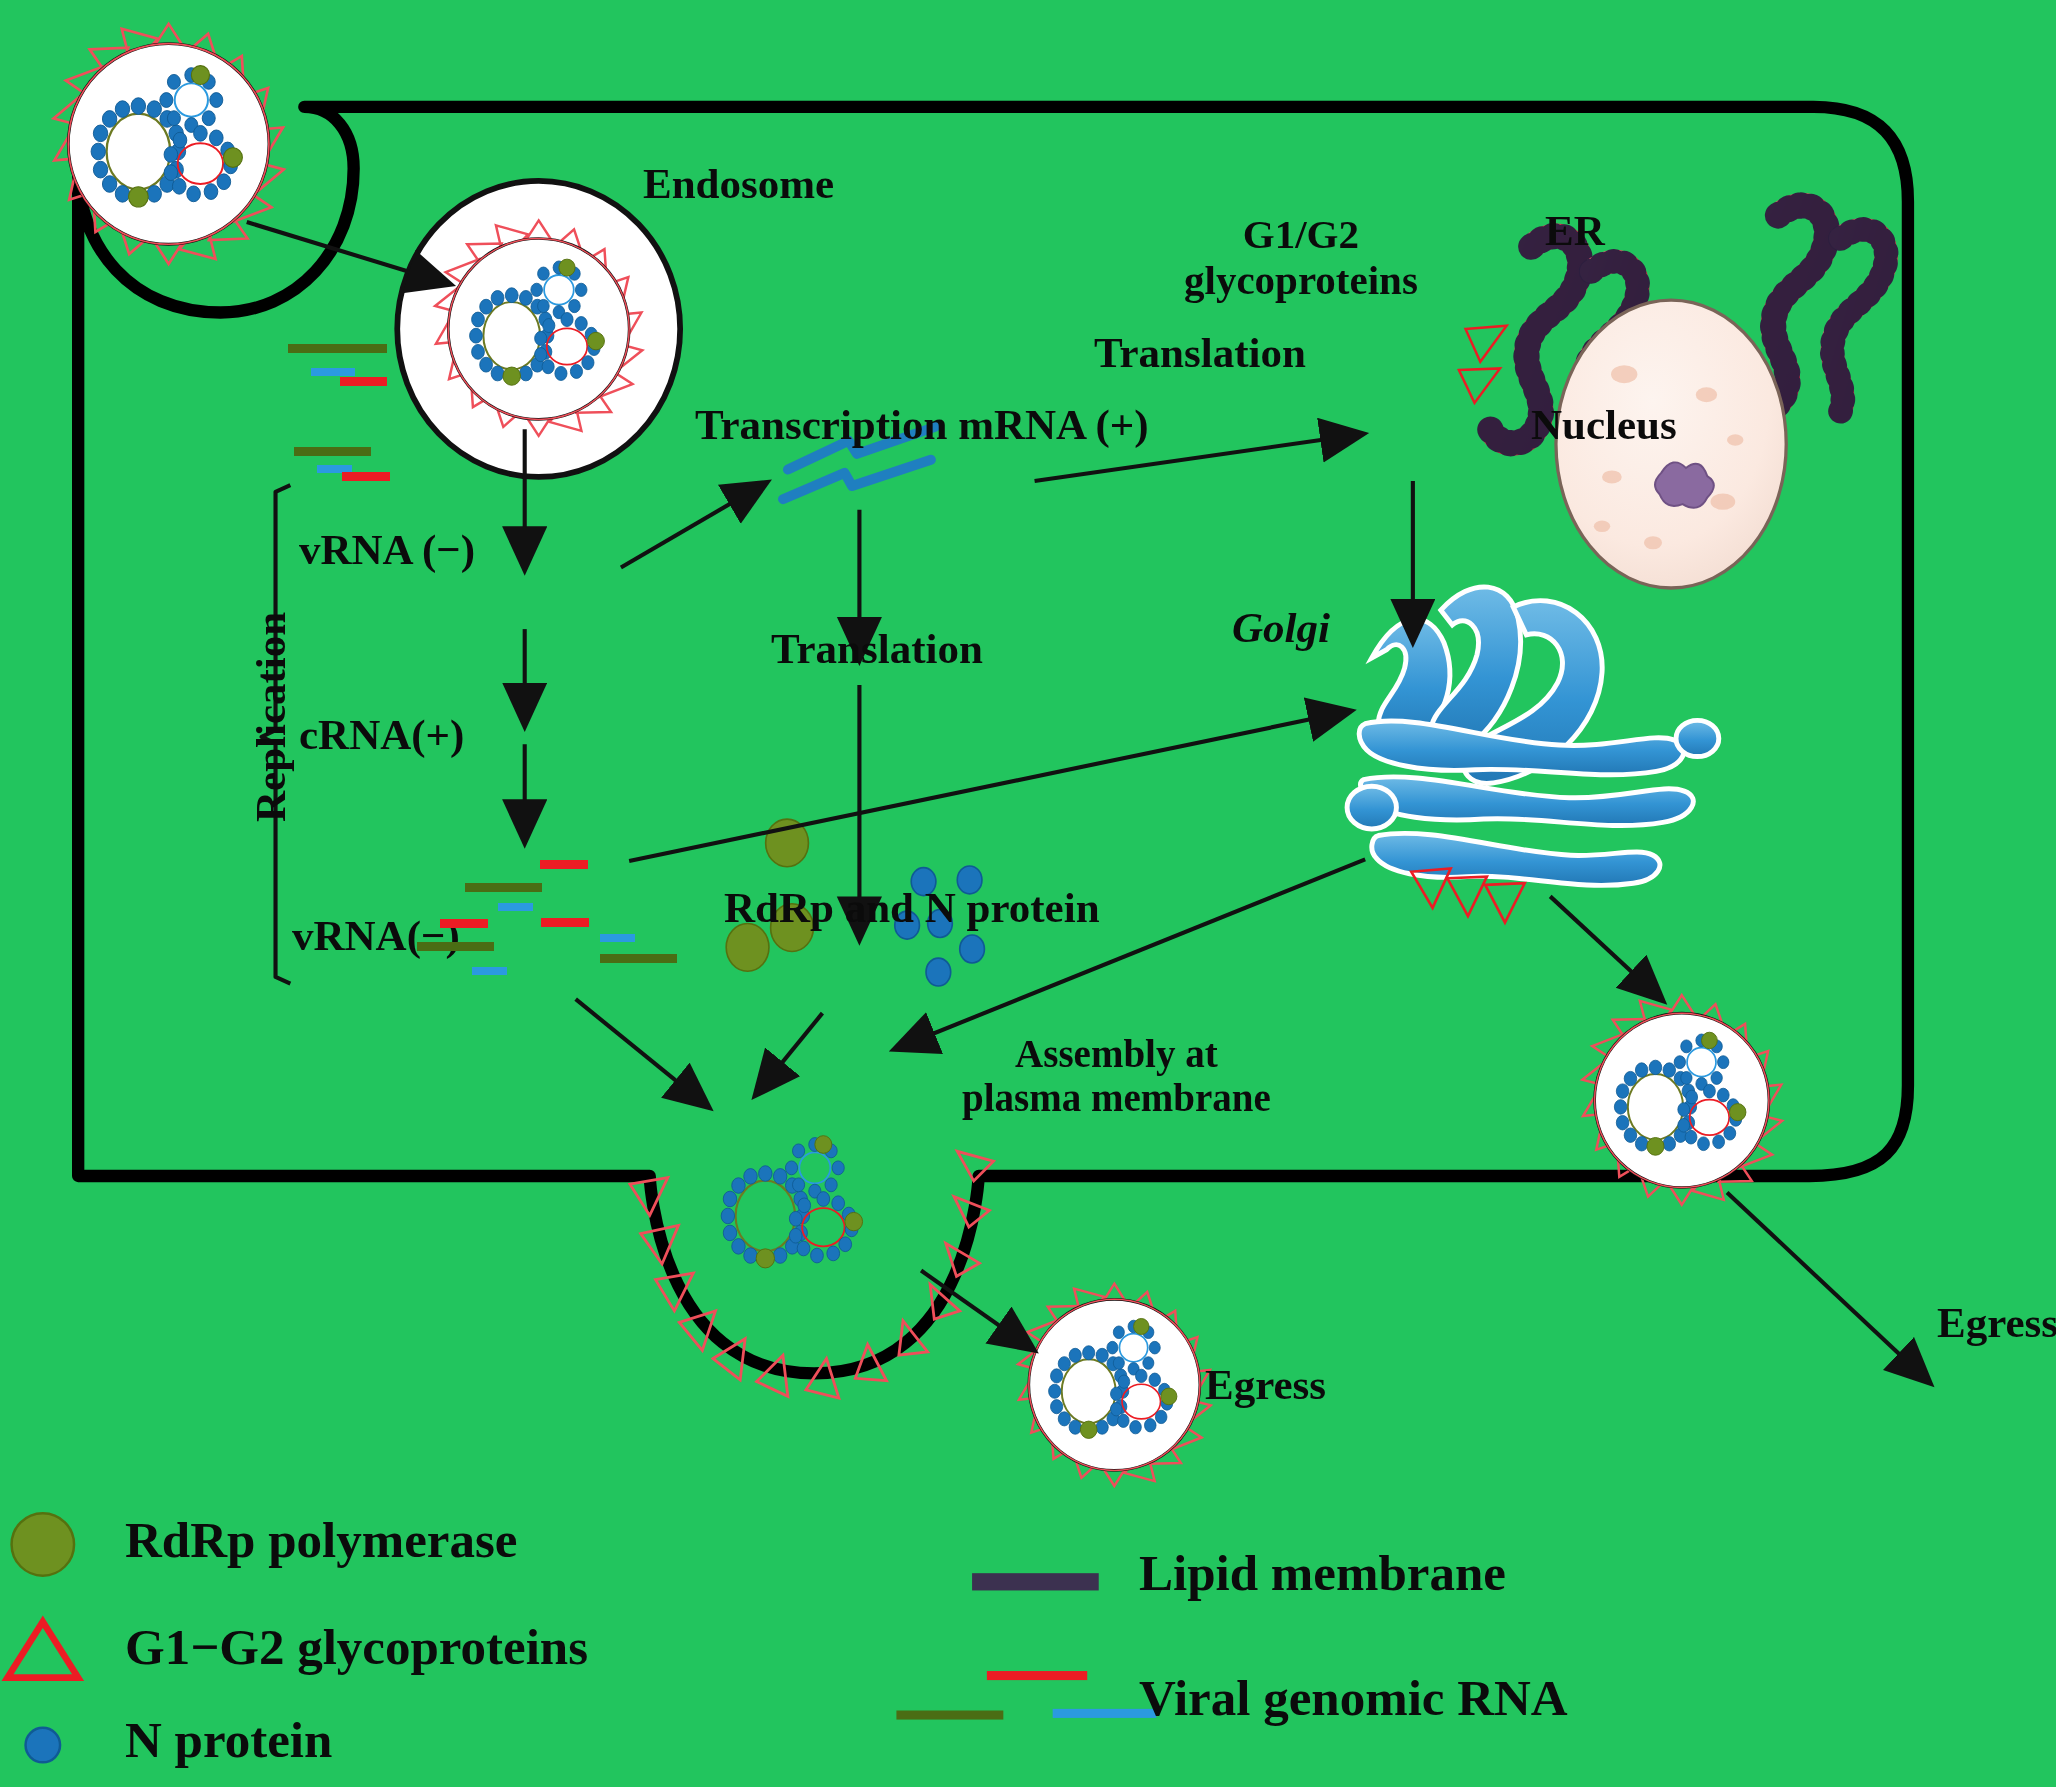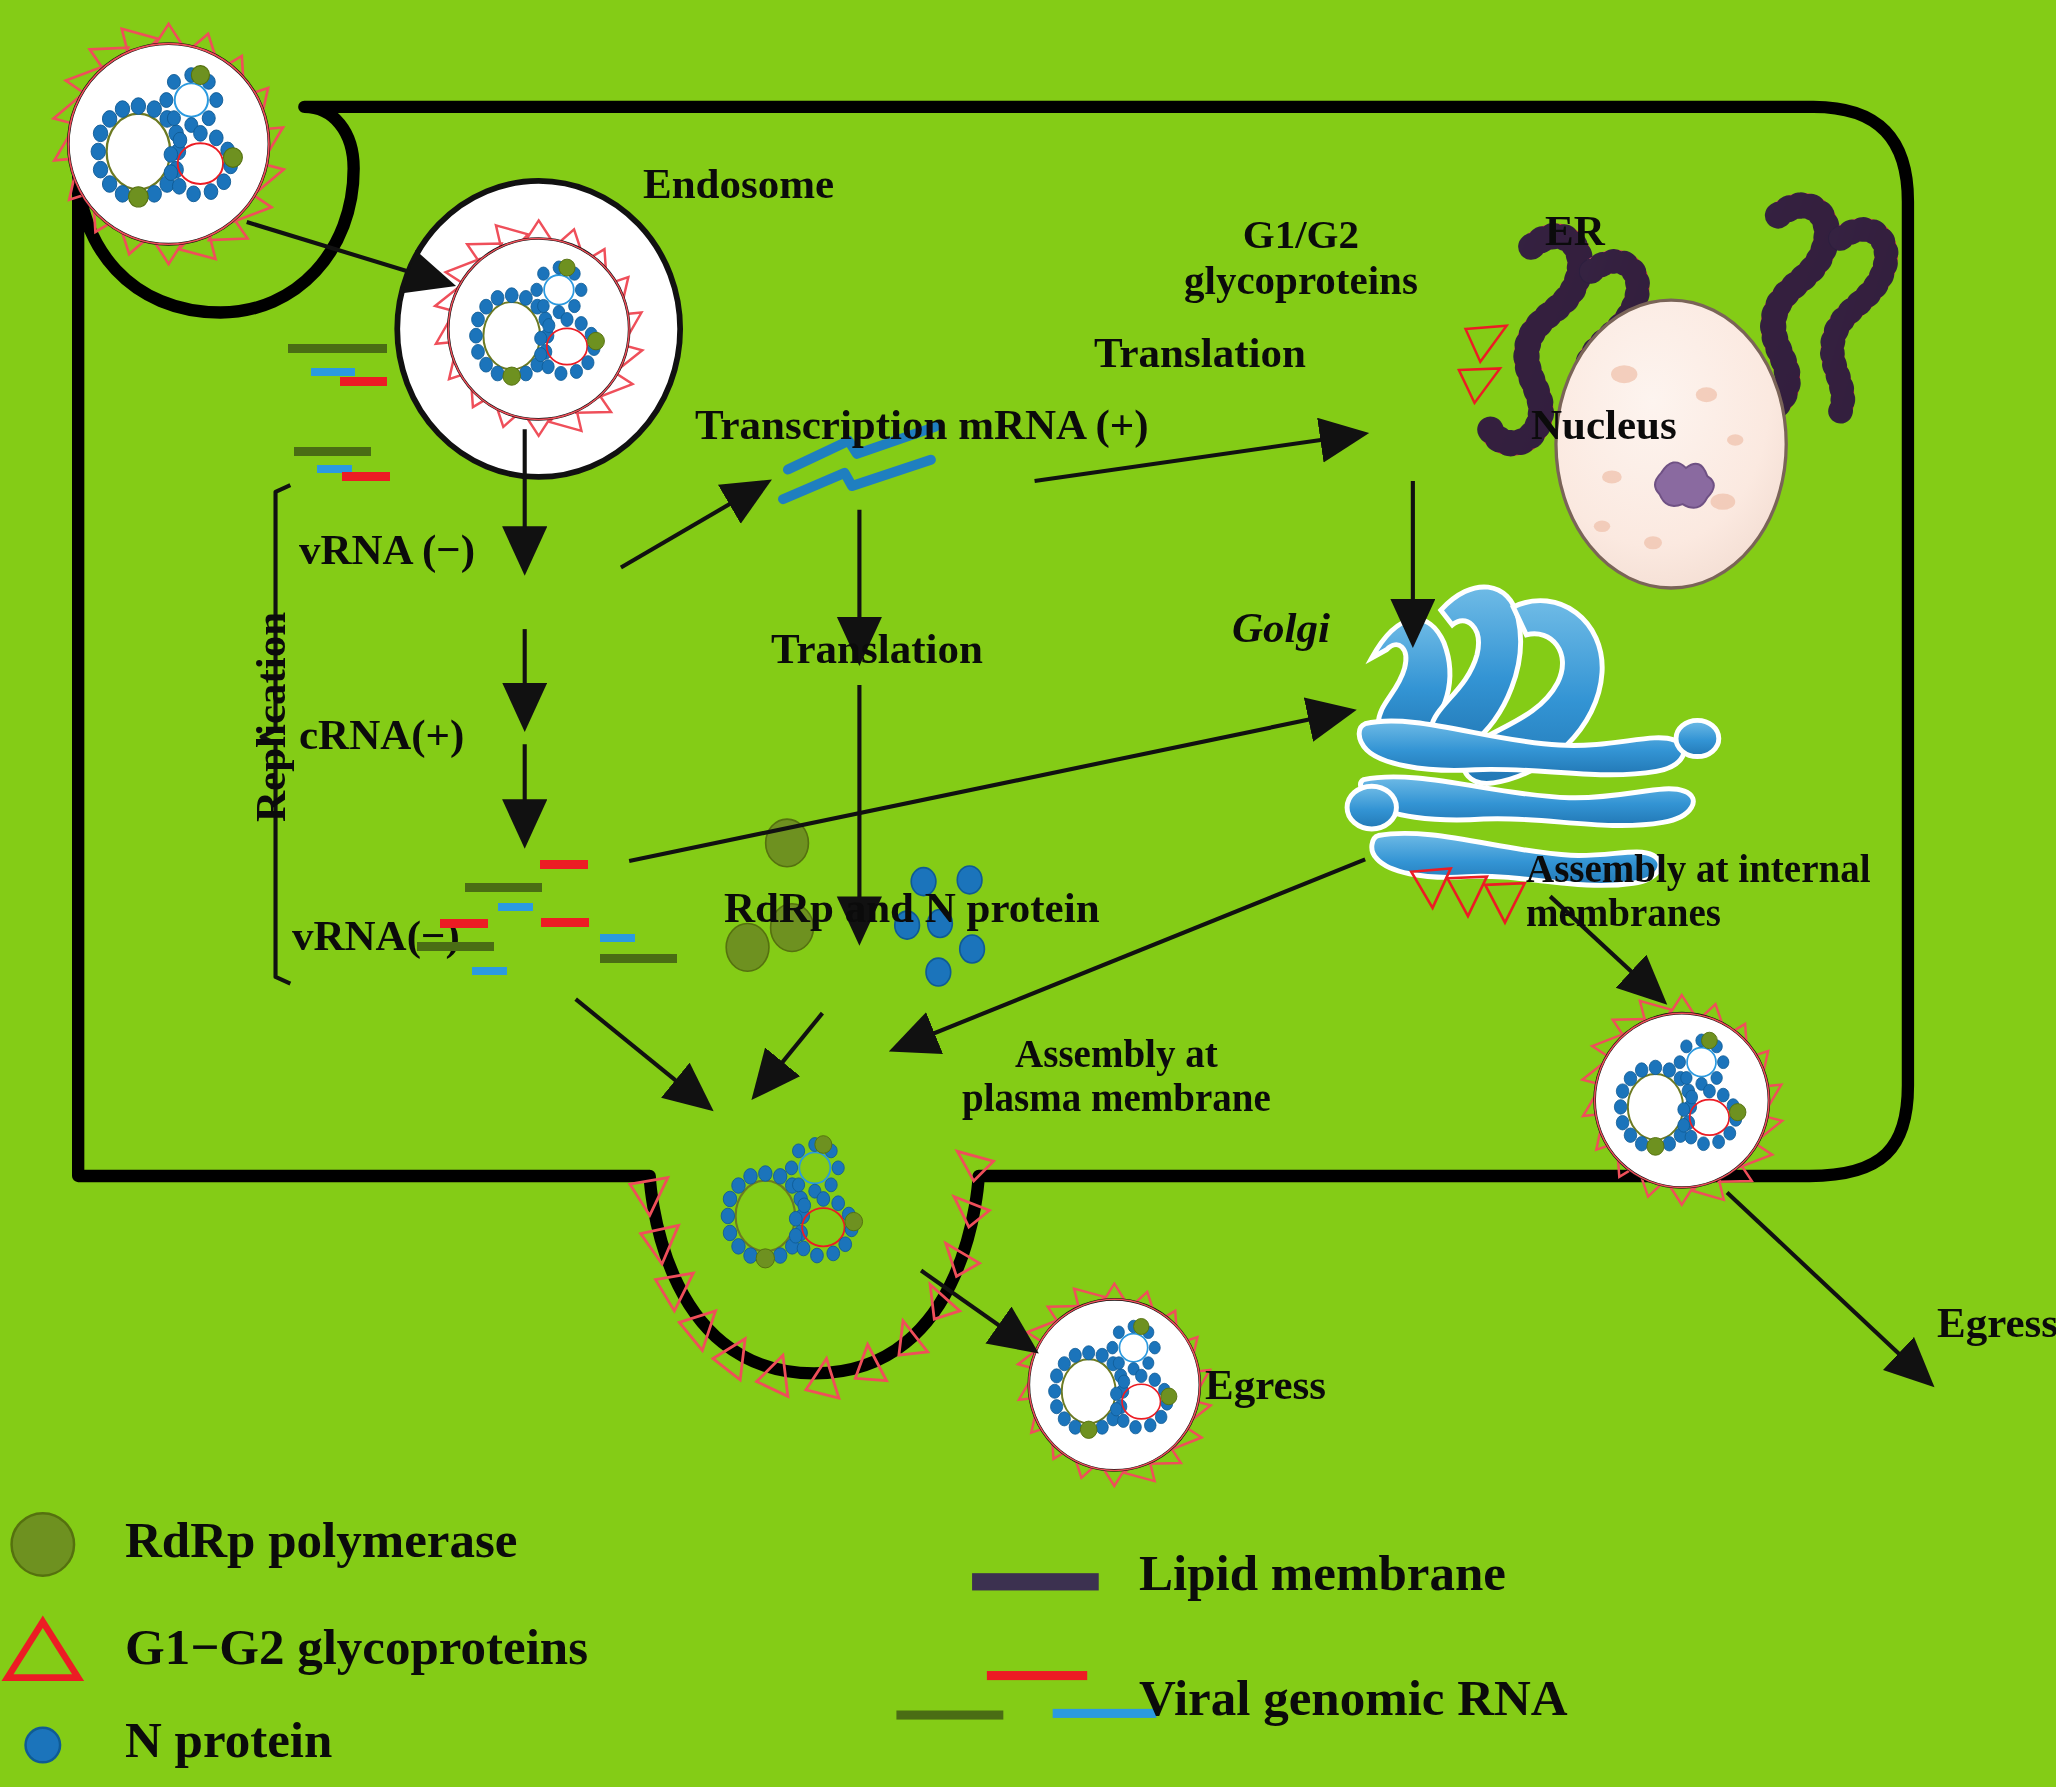--- a/index.html
+++ b/index.html
@@ -1,17 +1,17 @@
 <!DOCTYPE html>
 <html style="font-size:13px"><head>
 <meta charset="utf-8">
 <style>
   html,body{margin:0;padding:0;background:#ffffff;}
   body{font-family:"Liberation Serif", serif;}
-  #stage{position:relative;width:2056px;height:1787px;background:#84cc16;overflow:hidden;}
+  #stage{position:relative;width:2056px;height:1787px;background:#22c55e;overflow:hidden;}
   #stage svg.layer{position:absolute;left:0;top:0;width:2056px;height:1787px;}
   .lbl{position:absolute;font-family:"Liberation Serif", serif;font-weight:bold;color:#0b0b0b;
        line-height:1.12;white-space:pre-line;}
   .lbl.c{text-align:center;}
   .f48{font-size:39px;}
   .f52{font-size:43px;}
   .f62{font-size:51px;}
   .vert{transform-origin:0 0;transform:rotate(-90deg);}
 </style>
 </head>
@@ -395,22 +395,20 @@
   <div class="lbl f52" style="left:724px;top:884px;">RdRp and N protein</div>
 
   <div class="lbl f52 vert" style="left:247px;top:822px;">Replication</div>
 
   <div class="lbl f52" style="left:299px;top:526px;">vRNA (−)</div>
 
   <div class="lbl f52" style="left:299px;top:711px;">cRNA(+)</div>
 
   <div class="lbl f52" style="left:292px;top:884px;margin-top:28px;">vRNA(−)</div>
 
-  <div class="lbl f48" style="left:1526px;top:847px;font-size:39px;">Assembly at internal
-membranes</div>
 
   <div class="lbl f48 c" style="left:962px;top:1032px;font-size:39px;">Assembly at
 plasma membrane</div>
 
   <div class="lbl f52" style="left:1205px;top:1361px;">Egress</div>
 
   <div class="lbl f52" style="left:1937px;top:1299px;">Egress</div>
 
   <svg class="layer" viewBox="0 0 2500 2173">
 

